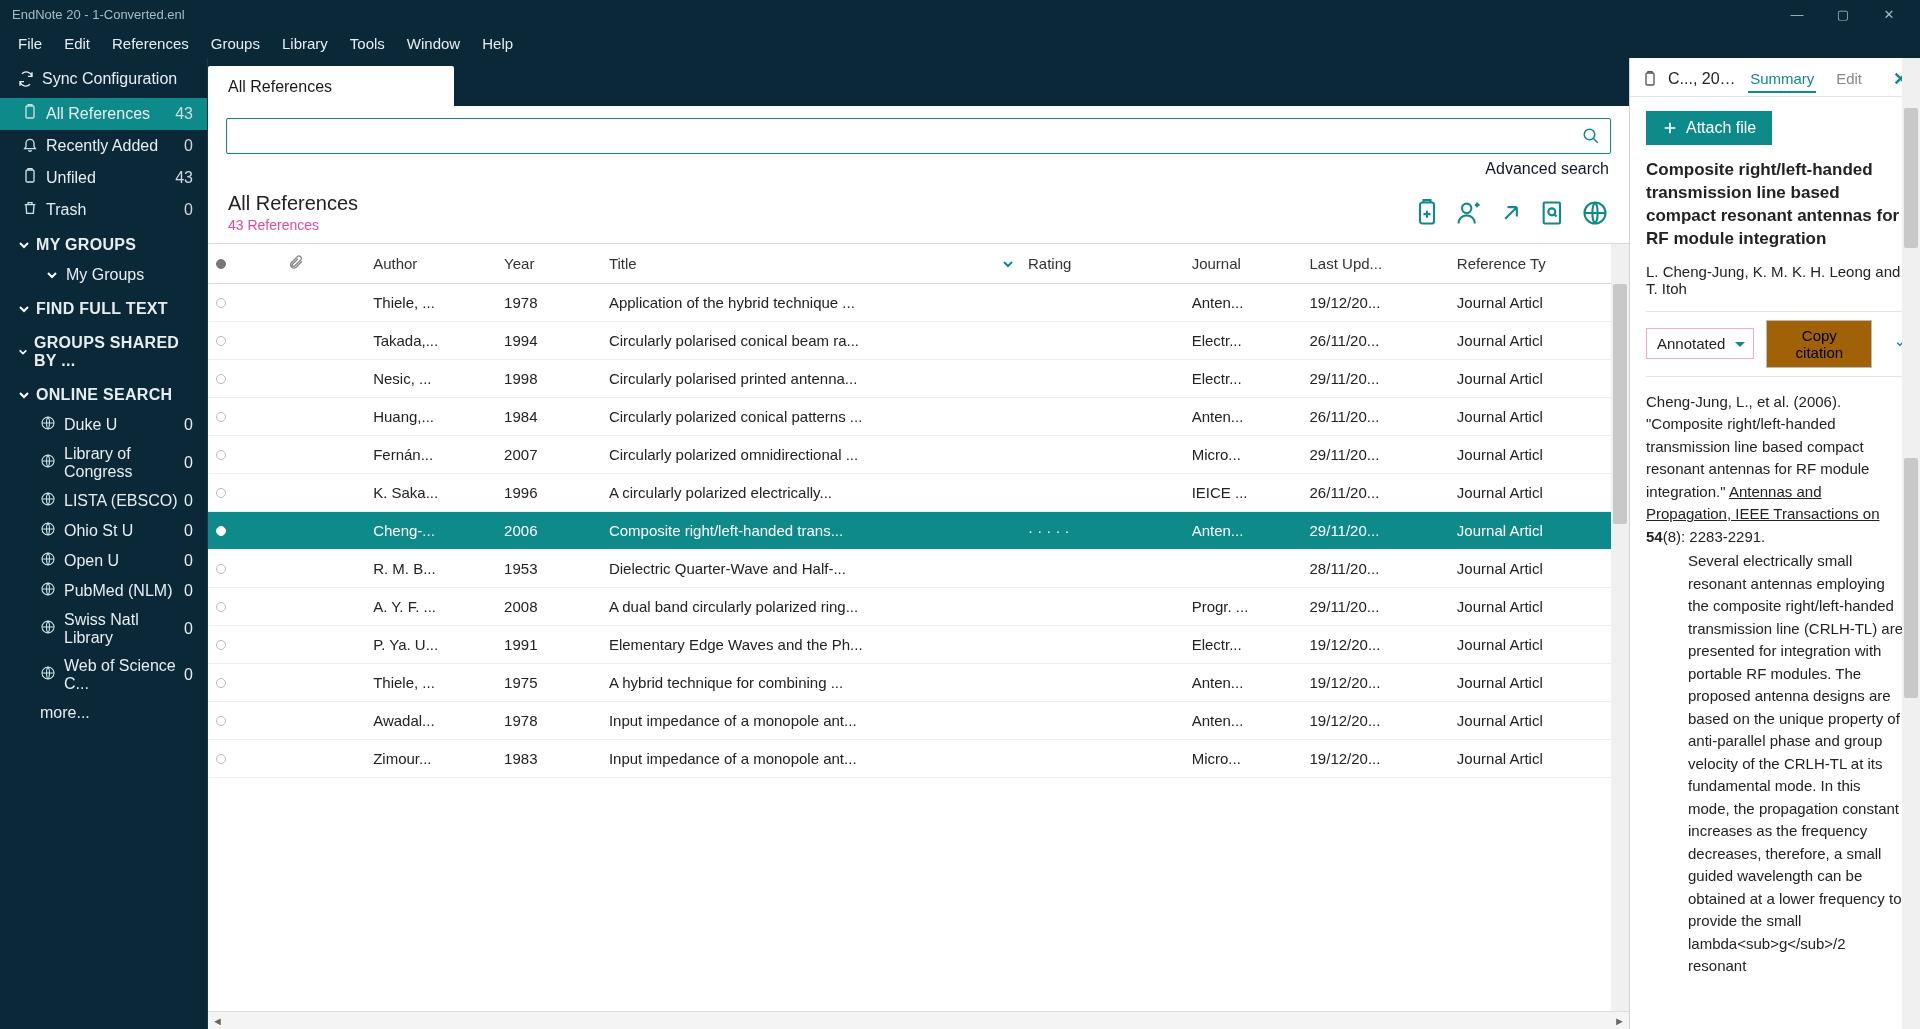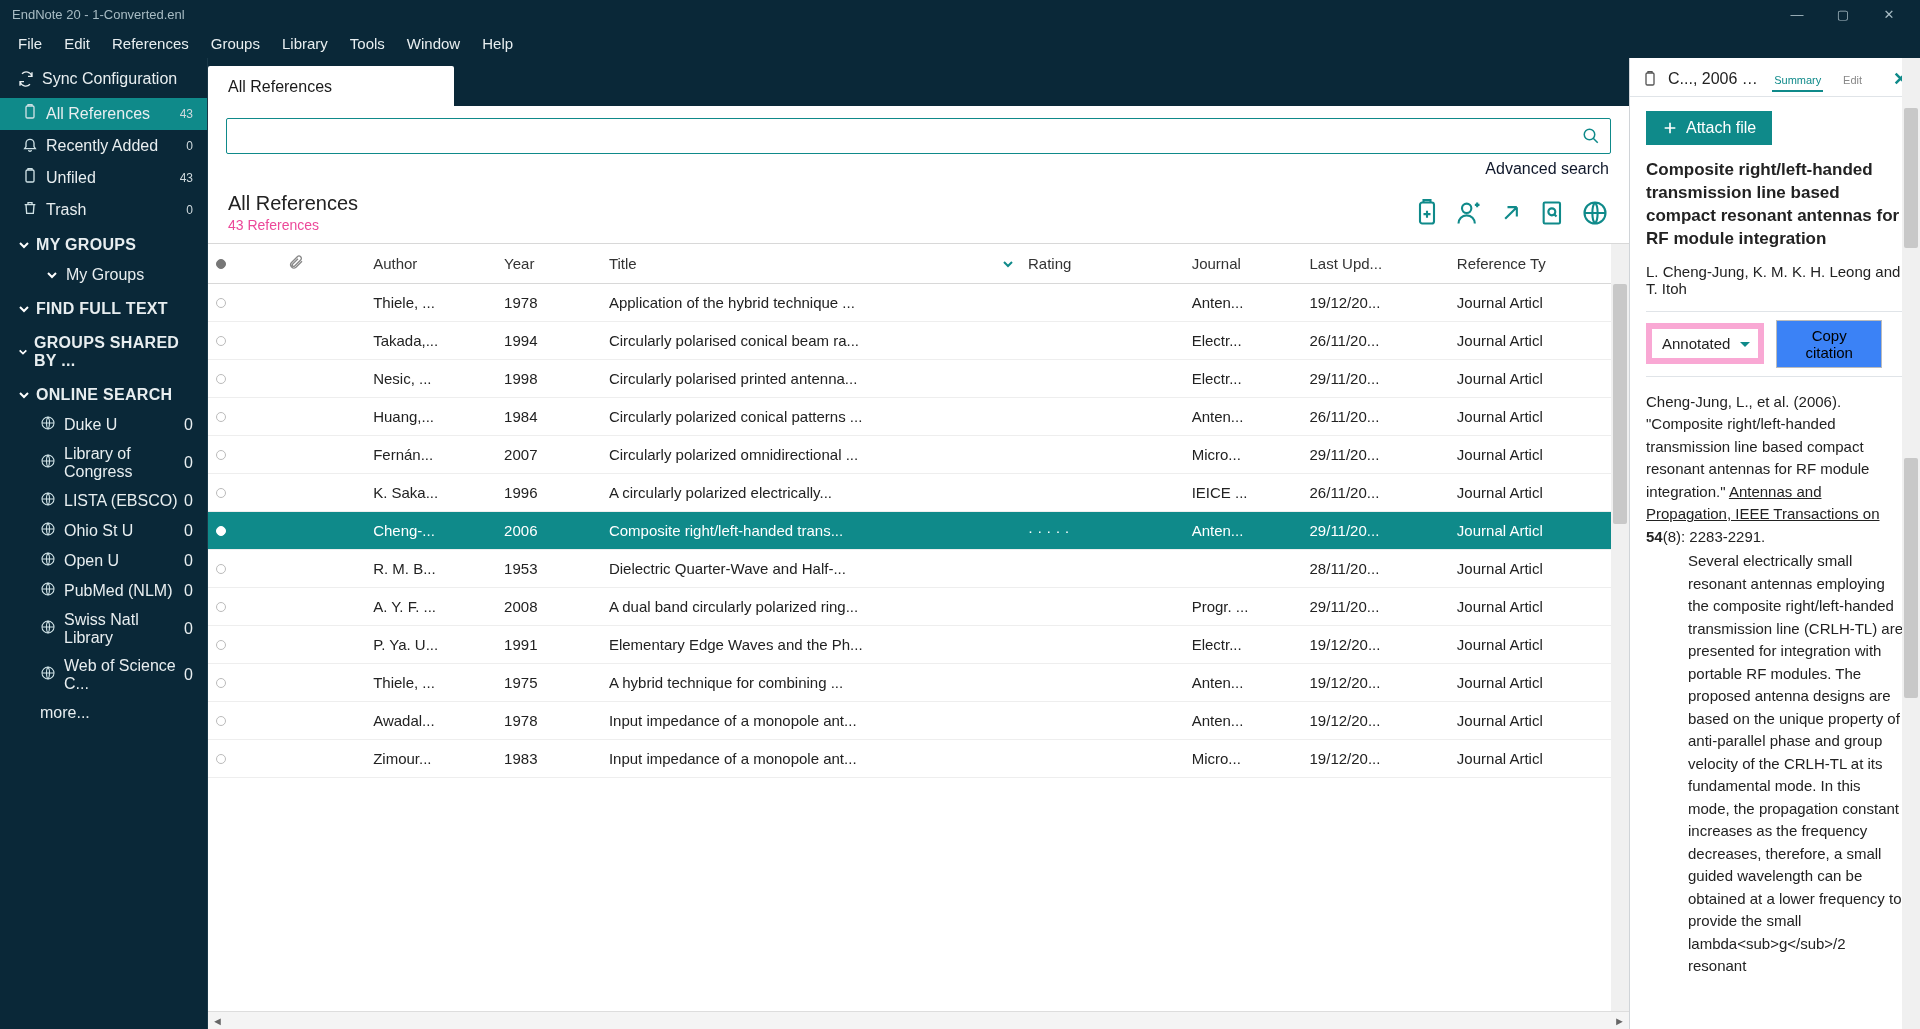--- a/index.html
+++ b/index.html
@@ -17,21 +17,21 @@
 
 .workspace { display:flex; height:calc(1029px - 58px); }
 
 
 .sidebar { width:208px; background:#0a2838; border-right:1px solid #1a3848; overflow-y:auto; font-size:16px; padding-top:2px;}
 .sidebar .topaction { display:flex; align-items:center; gap:8px; padding:10px 18px; cursor:pointer; }
 .sidebar .topaction svg { stroke:#e8eef0; }
 .sb-row { display:flex; align-items:center; justify-content:space-between; padding:6px 14px 6px 22px; cursor:pointer; }
 .sb-row.selected { background:#0f8a8a; }
 .sb-row .left { display:flex; align-items:center; gap:8px; }
-.sb-row .count { color:#d0dade; font-size:12px;margin-left:12px; }
+.sb-row .count { color:#d0dade; font-size:16px;margin-left:12px; }
 .sb-head { display:flex; align-items:center; gap:6px; padding:10px 14px 6px 18px; font-weight:600; letter-spacing:.3px; cursor:pointer; }
 .sb-child { display:flex; align-items:center; justify-content:space-between; padding:5px 14px 5px 40px; cursor:pointer; }
 .sb-child .left { display:flex; align-items:center; gap:8px; }
 .sb-more { padding:6px 40px; cursor:pointer; }
 .ico { width:16px; height:16px; display:inline-block; }
 
 
 .center { flex:1; display:flex; flex-direction:column; background:#fff; color:#1a1a1a; min-width:0; }
 .tabstrip { height:48px; background:#0a2838; display:flex; align-items:flex-end; }
 .tab { background:#fff; color:#1a1a1a; padding:12px 20px 10px 20px; font-size:16px; width:246px; border-top-left-radius:2px; border-top-right-radius:2px; }
@@ -55,31 +55,31 @@
 tbody tr.selected td { color:#fff; }
 .dot { width:10px; height:10px; border-radius:50%; border:1.5px solid #bbb; display:inline-block; }
 tr.selected .dot { background:#fff; border-color:#fff; }
 .hscroll { height:18px; background:#f4f4f4; border-top:1px solid #ddd; display:flex; align-items:center; justify-content:space-between; padding:0 4px;}
 .hscroll span { font-size:11px; color:#666; cursor:pointer; }
 
 
 .details { width:291px; background:#fff; color:#222; border-left:1px solid #d0d4d8; display:flex; flex-direction:column; position:relative; }
 .dhead { display:flex; align-items:center; gap:10px; padding:10px 12px 6px 12px; border-bottom:1px solid #e0e4e8; }
 .dhead .title { flex:1; font-size:16px; overflow:hidden; text-overflow:ellipsis; white-space:nowrap; }
-.dtabs span { font-size:11px; color:#888; padding:4px 2px; cursor:pointer;margin-top:8px; }
+.dtabs span { font-size:15px; color:#888; padding:4px 2px; cursor:pointer;margin-top:8px; }
 .dtabs span.active { color:#0f8a8a; border-bottom:2px solid #0f8a8a; font-weight:500;}
 .dclose { color:#0f8a8a; font-size:18px; cursor:pointer; font-weight:bold; }
 .dbody { flex:1; overflow-y:auto; padding:0 16px 14px 16px; position:relative;}
 .attachbtn { display:inline-flex; align-items:center; gap:8px; background:#0f8a8a; color:#fff; padding:8px 16px; border:none; font-size:16px; cursor:pointer; margin:14px 0; }
 .dbody h3 { font-size:17px; font-weight:600; line-height:1.35; margin-bottom:12px; }
 .dbody .authors { font-size:15px; margin-bottom:14px; }
 .dctrls { display:flex; align-items:center; gap:12px; padding:8px 0; border-top:1px solid #e0e4e8; border-bottom:1px solid #e0e4e8; margin-bottom:14px;}
-.dselect { border:6px solid #f9a8d4; padding:6px 28px 6px 10px; font-size:15px; background:#fff; position:relative; display:flex; align-items:center; cursor:pointer; }
+.dselect { border:1px solid #f9a8d4; padding:6px 28px 6px 10px; font-size:15px; background:#fff; position:relative; display:flex; align-items:center; cursor:pointer; }
 .dselect::after { content:""; position:absolute; right:8px; top:50%; margin-top:-2px; border:5px solid transparent; border-top-color:#0f8a8a; }
-.dbtn { border:1px solid #bbb; padding:6px 28px; font-size:15px; background:#3b82f6; cursor:pointer; }
+.dbtn { border:1px solid #bbb; padding:6px 28px; font-size:15px; background:#a16207; cursor:pointer; }
 .abstract { font-size:15px; line-height:1.5; }
 .abstract .journal { text-decoration:underline; }
 .abstract .abody { padding-left:42px; display:block; margin-top:2px;}
 .scrollbar-v { position:absolute; right:0; top:0; bottom:0; width:18px; background:#f0f0f0; }
 .sb-thumb { position:absolute; left:2px; right:2px; background:#c8c8c8; border-radius:2px;}
 </style>
 </head>
 <body>
 
 <div class="titlebar">

